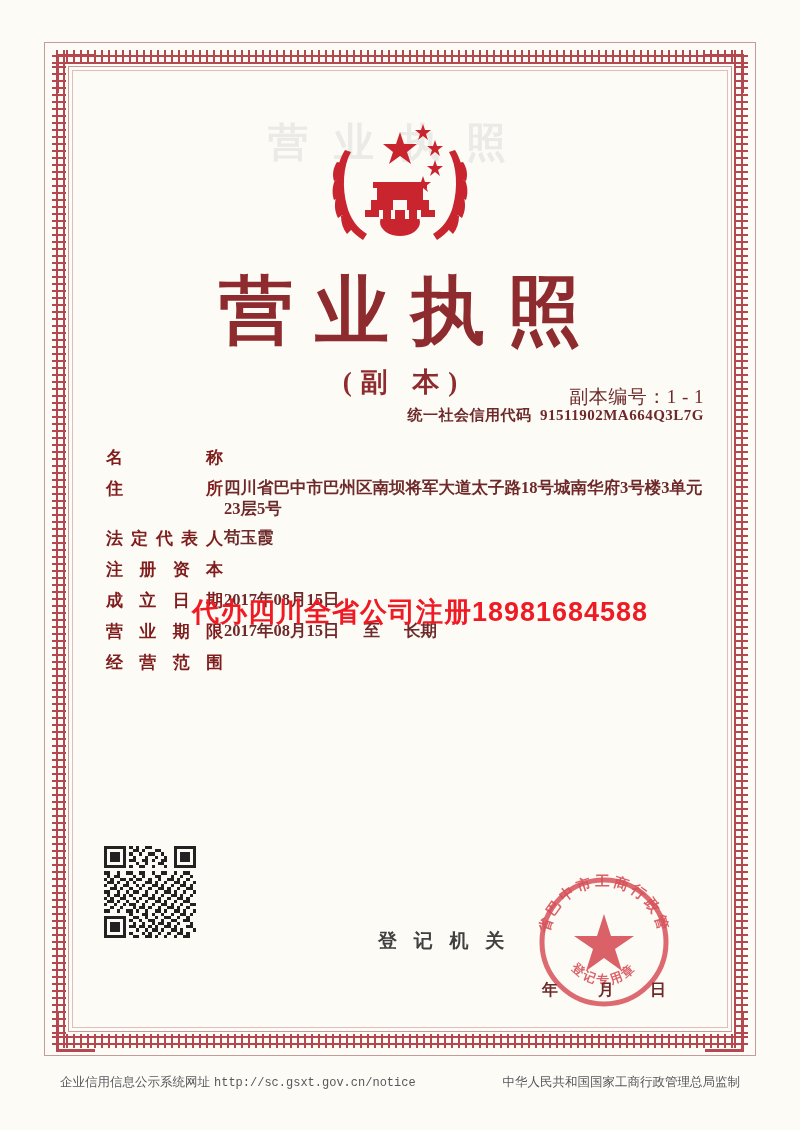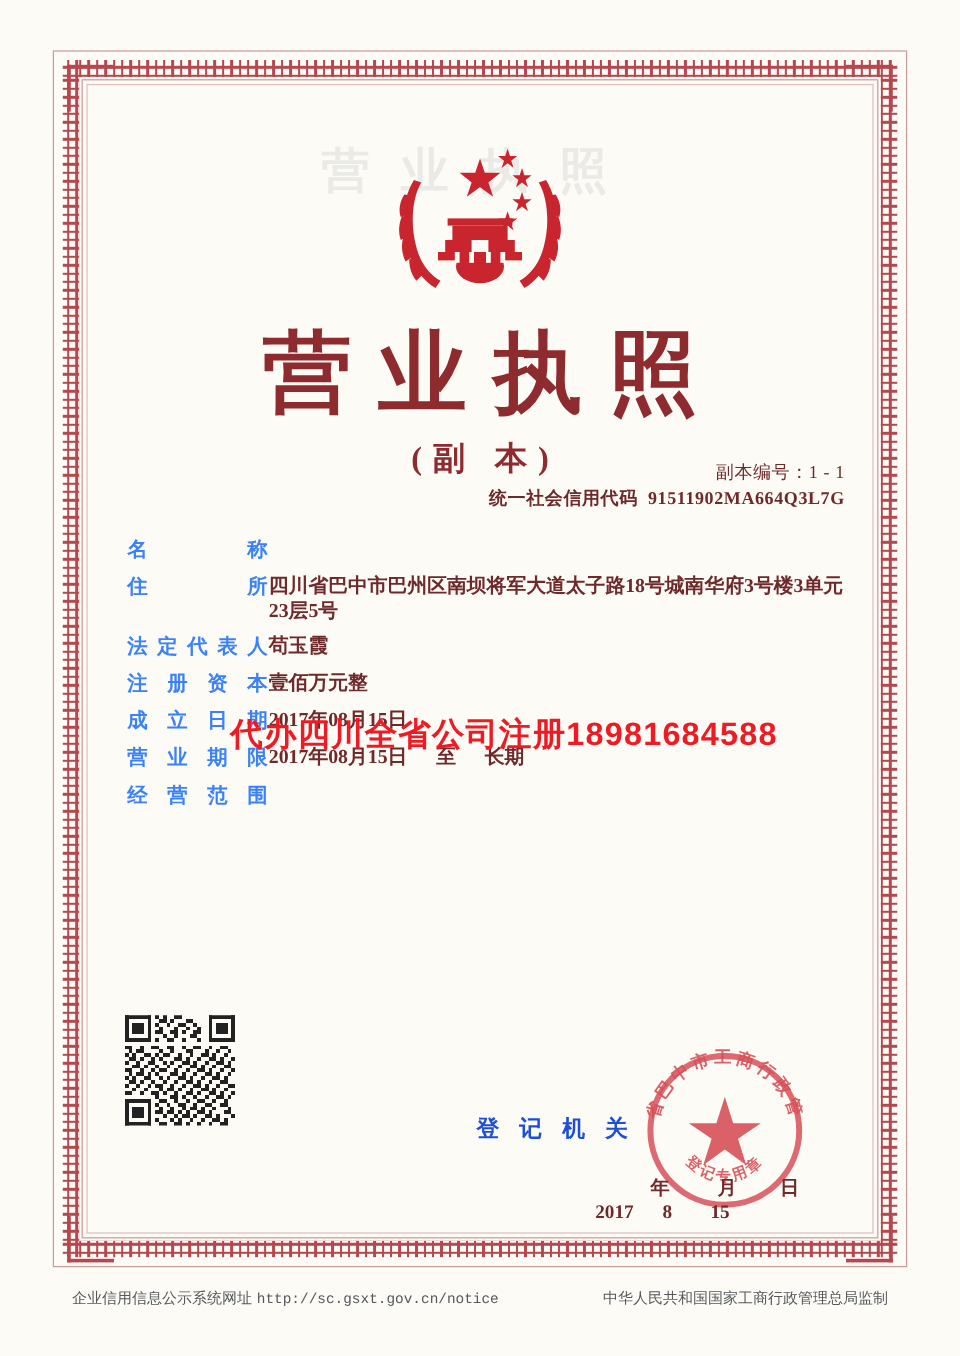--- a/index.html
+++ b/index.html
@@ -130,21 +130,21 @@
     text-indent: 9px;
     color: #8e2b2e;
     font-weight: bold;
   }
 
   
   .copy-no {
     position: absolute;
     right: 96px;
     top: 384px;
-    font-size: 15px;
+    font-size: 19px;
     color: #6e2a2a;
     letter-spacing: 0.5px;
     text-align: center;
   }
   .credit-code {
     position: absolute;
     right: 96px;
     top: 406px;
     font-size: 15px;
     color: #6e2a2a;
@@ -161,21 +161,21 @@
   }
   .field {
     display: flex;
     align-items: flex-start;
     margin-bottom: 8px;
   }
   .f-label {
     width: 118px;
     flex: none;
     font-size: 17px;
-    color: #3b82f6;
+    color: #7f1d1d;
     letter-spacing: 0px;
     text-align: justify;
     text-align-last: justify;
     padding-right: 1px;
     box-sizing: border-box;
     font-weight: bold;
   }
   .f-value {
     flex: 1;
     font-size: 16.5px;
@@ -214,25 +214,25 @@
     position: absolute;
     left: 104px;
     top: 846px;
     width: 92px;
     height: 92px;
   }
 
   
   .registry-label {
     position: absolute;
-    left: 397px;
+    left: 378px;
     top: 928px;
     font-size: 19px;
     letter-spacing: 6px;
-    color: #1d4ed8;
+    color: #404040;
     font-weight: bold;
   }
 
   
   .seal {
     position: absolute;
     left: 528px;
     top: 866px;
     width: 152px;
     height: 152px;
@@ -379,21 +379,20 @@
       <div class="f-value">四川省巴中市巴州区南坝将军大道太子路18号城南华府3号楼3单元23层5号</div>
     </div>
 
     <div class="field">
       <div class="f-label">法定代表人</div>
       <div class="f-value">苟玉霞</div>
     </div>
 
     <div class="field">
       <div class="f-label">注册资本</div>
-      <div class="f-value">壹佰万元整</div>
     </div>
 
     <div class="field">
       <div class="f-label">成立日期</div>
       <div class="f-value">2017年08月15日</div>
     </div>
 
     <div class="field">
       <div class="f-label">营业期限</div>
       <div class="f-value">
@@ -655,27 +654,20 @@
       </text>
     </svg>
   </div>
 
   <div class="date-units">
     <span>年</span>
     <span>月</span>
     <span>日</span>
   </div>
 
-  <div class="date-line">
-    <div class="dl-row">
-      <span class="y">2017</span>
-      <span class="m">8</span>
-      <span class="d">15</span>
-    </div>
-  </div>
 
 
   <div class="footer-left">
     <span>企业信用信息公示系统网址</span><span class="url">http://sc.gsxt.gov.cn/notice</span>
   </div>
   <div class="footer-right">中华人民共和国国家工商行政管理总局监制</div>
 
 </div>
 
 </body></html>

